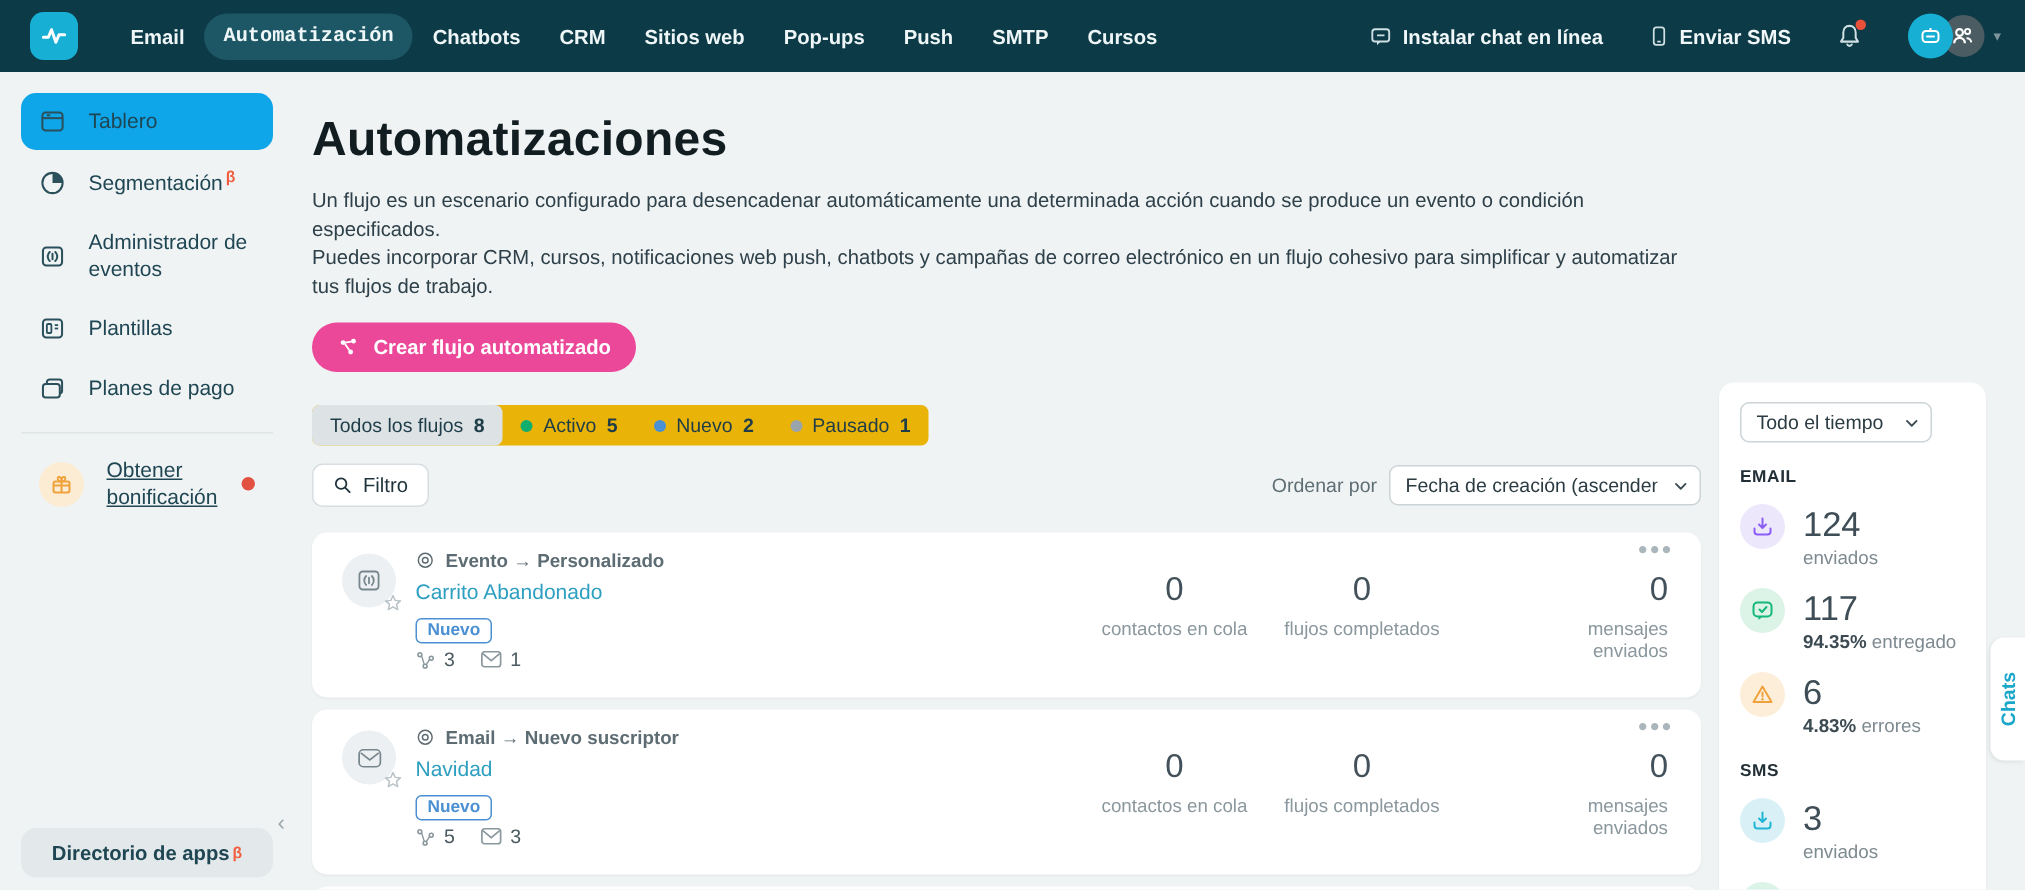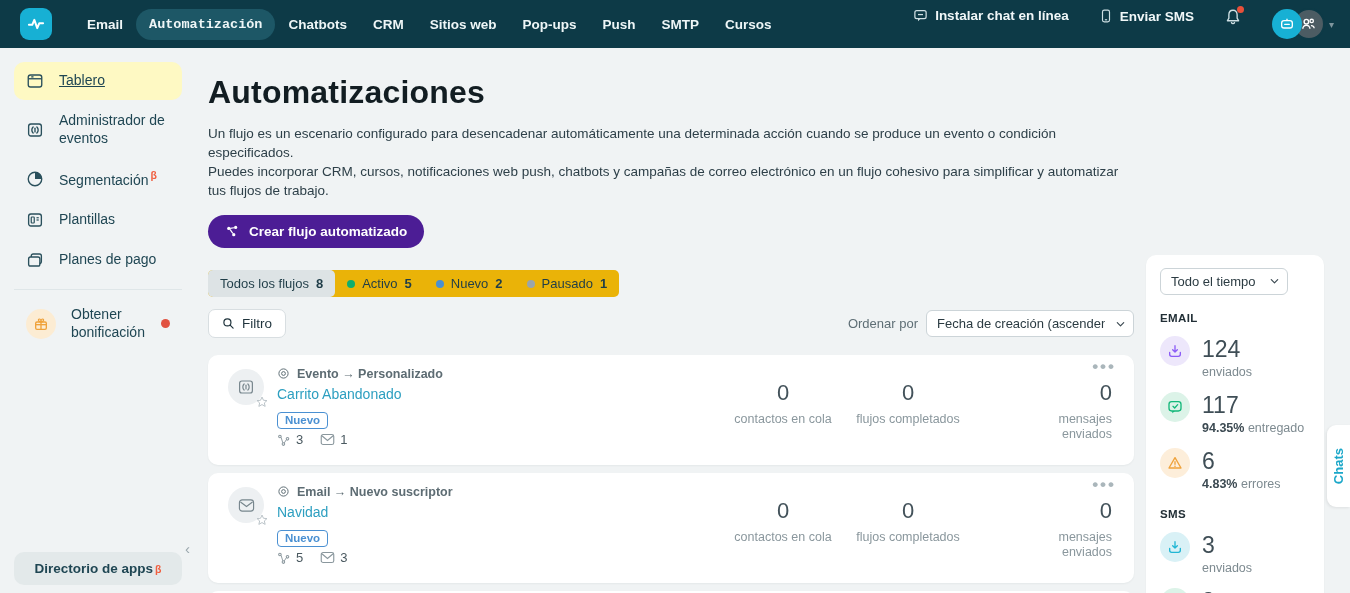--- a/index.html
+++ b/index.html
@@ -18,53 +18,53 @@
   .logo {
     width:32px; height:32px; border-radius:9px; background:#17b0d4;
     display:flex; align-items:center; justify-content:center; margin:0 22px 0 4px;
     flex:0 0 auto;
   }
   .nav-item {
     color:#eef6f7; font-size:13.5px; font-weight:700; padding:8px 13px;
     border-radius:18px; cursor:pointer; white-space:nowrap;
   }
   .nav-item.active { background:#1d5766;font-family:Liberation Mono, monospace; }
-  .nav-right { margin-left:auto; display:flex; align-items:flex-start; gap:30px; }
+  .nav-right { margin-left:auto; display:flex; align-items:center; gap:30px; }
   .nav-link { display:flex; align-items:center; gap:7px; color:#f0f7f8; font-size:13.5px; font-weight:600; cursor:pointer; white-space:nowrap;}
   .bell-wrap { position:relative; display:flex; cursor:pointer; }
   .bell-dot { position:absolute; right:-2px; top:-2px; width:7px; height:7px; border-radius:50%; background:#e8503a; }
   .avatars { display:flex; align-items:center; cursor:pointer; }
   .av1 { width:30px; height:30px; border-radius:50%; background:#17b0d4; display:flex; align-items:center; justify-content:center; z-index:1;}
   .av2 { width:32px; height:32px; border-radius:50%; background:#4c5c63; display:flex; align-items:center; justify-content:center; margin-left:-9px; border:2px solid #0d3a47;}
   .av-chev { color:#7e959d; font-size:10px; margin-left:4px; }
   
   .sidebar { position:absolute; left:0; top:48px; width:196px; height:545px; }
   .side-item {
     display:flex; align-items:center; gap:15px; padding:10px 12px; margin:2px 14px;
     border-radius:10px; font-size:14px; color:#1f4653; cursor:pointer; line-height:1.25;
   }
   .side-item .sicon { color:#2a505c; flex:0 0 auto; display:flex; }
-  .side-item.active { background:#fef9c3;text-decoration:underline; }
+  .side-item.active { background:#0ea5e9; }
   .beta { color:#f05f40; font-size:10.5px; vertical-align:super; margin-left:2px; font-weight:700;}
   .side-divider { border-top:1px solid #dfe6e8; margin:10px 14px; }
   .bonus-icon { width:30px; height:30px; border-radius:50%; background:#fcecd3; display:flex; align-items:center; justify-content:center; color:#efa23b; flex:0 0 auto;}
   .red-dot { width:9px; height:9px; border-radius:50%; background:#e15241; margin-left:auto; flex:0 0 auto;}
   .collapse-chev { position:absolute; right:2px; top:488px; color:#9aa7ad; font-size:15px; cursor:pointer; padding:4px;}
   .apps-pill {
     position:absolute; left:14px; bottom:8px; width:168px; height:33px;
     background:#e3e9ea; border-radius:10px; display:flex; align-items:center; justify-content:center;
     font-size:13.5px; font-weight:700; color:#1f4653; cursor:pointer;
   }
   
   .main { position:absolute; left:208px; top:48px; width:926px; }
   h1 { margin-top:26px; font-size:32px; font-weight:800; color:#121d22; letter-spacing:.2px;}
   .desc { margin-top:13px; font-size:13.5px; line-height:19px; color:#2e4049; }
   .create-btn {
     margin-top:15px; display:inline-flex; align-items:center; gap:9px;
-    background:#4c1d95; color:#fff; font-weight:700; font-size:13.5px;
+    background:#ec4899; color:#fff; font-weight:700; font-size:13.5px;
     border:none; border-radius:19px; padding:9px 17px; cursor:pointer;
     font-family:"Liberation Sans",sans-serif;
   }
   .tabs { margin-top:22px; display:inline-flex; background:#eab308; border-radius:5px; font-size:13px; color:#1f3d48; }
   .tab { display:flex; align-items:center; gap:7px; padding:6px 12px; border-radius:5px; cursor:pointer; white-space:nowrap;}
   .tab b { font-weight:700; }
   .tab.active { background:#dde3e5; }
   .dot { width:8px; height:8px; border-radius:50%; }
   .dot.green { background:#0fae6d; } .dot.blue { background:#4a90d2; } .dot.gray { background:#9aa5ab; }
   .filter-row { margin-top:12px; display:flex; align-items:center; }
@@ -196,36 +196,36 @@
           <rect x="3" y="4" width="18" height="16" rx="3" fill="none" stroke="currentColor" stroke-width="1.8"></rect>
           <line x1="3" y1="9" x2="21" y2="9" stroke="currentColor" stroke-width="1.8"></line>
           <line x1="7" y1="6.5" x2="10" y2="6.5" stroke="currentColor" stroke-width="1.8"></line>
         </svg>
     </span>
     <span>Tablero</span>
   </div>
   <div class="side-item">
     <span class="sicon">
       <svg width="18" height="18" viewBox="0 0 24 24">
+          <circle cx="12" cy="12" r="9" fill="none" stroke="currentColor" stroke-width="1.8"></circle>
+          <path d="M12 3 A9 9 0 0 1 21 12 L12 12 Z" fill="currentColor"></path>
+        </svg>
+    </span>
+    <span><span>Segmentación</span><span class="beta">β</span></span>
+  </div>
+  <div class="side-item">
+    <span class="sicon">
+      <svg width="18" height="18" viewBox="0 0 24 24">
           <rect x="3.5" y="4" width="17" height="16" rx="3" fill="none" stroke="currentColor" stroke-width="1.8"></rect>
           <path d="M9.5 8 a5.5 5.5 0 0 0 0 8" fill="none" stroke="currentColor" stroke-width="1.8" stroke-linecap="round"></path>
           <path d="M14.5 8 a5.5 5.5 0 0 1 0 8" fill="none" stroke="currentColor" stroke-width="1.8" stroke-linecap="round"></path>
           <line x1="12" y1="9.5" x2="12" y2="14.5" stroke="currentColor" stroke-width="1.8" stroke-linecap="round"></line>
         </svg>
     </span>
     <span>Administrador de eventos</span>
-  </div>
-  <div class="side-item">
-    <span class="sicon">
-      <svg width="18" height="18" viewBox="0 0 24 24">
-          <circle cx="12" cy="12" r="9" fill="none" stroke="currentColor" stroke-width="1.8"></circle>
-          <path d="M12 3 A9 9 0 0 1 21 12 L12 12 Z" fill="currentColor"></path>
-        </svg>
-    </span>
-    <span><span>Segmentación</span><span class="beta">β</span></span>
   </div>
   <div class="side-item">
     <span class="sicon">
       <svg width="18" height="18" viewBox="0 0 24 24">
           <rect x="3.5" y="4" width="17" height="16" rx="3" fill="none" stroke="currentColor" stroke-width="1.8"></rect>
           <rect x="7" y="8" width="4" height="8" rx="1" fill="none" stroke="currentColor" stroke-width="1.6"></rect>
           <line x1="14" y1="9" x2="17" y2="9" stroke="currentColor" stroke-width="1.6"></line>
           <line x1="14" y1="12" x2="17" y2="12" stroke="currentColor" stroke-width="1.6"></line>
         </svg>
     </span>
@@ -243,21 +243,21 @@
   <div class="side-divider"></div>
   <div class="side-item" style="padding:6px 12px;">
     <span class="bonus-icon">
       <svg width="16" height="16" viewBox="0 0 24 24">
           <rect x="4" y="9" width="16" height="11" rx="2" fill="none" stroke="currentColor" stroke-width="2"></rect>
           <line x1="4" y1="13" x2="20" y2="13" stroke="currentColor" stroke-width="2"></line>
           <line x1="12" y1="9" x2="12" y2="20" stroke="currentColor" stroke-width="2"></line>
           <path d="M12 9 C8 9 7 4.5 9.5 4.5 C11.5 4.5 12 7.5 12 9 C12 7.5 12.5 4.5 14.5 4.5 C17 4.5 16 9 12 9 Z" fill="none" stroke="currentColor" stroke-width="1.8"></path>
         </svg>
     </span>
-    <span style="max-width:90px;">Obtener bonificación</span>
+    <span style="max-width:90px;text-decoration:underline;">Obtener bonificación</span>
     <span class="red-dot"></span>
   </div>
   <div class="collapse-chev">‹</div>
   <div class="apps-pill">
     <span>Directorio de apps</span>
       <span class="beta">β</span>
   </div>
 </div>
 
 <div class="main">

